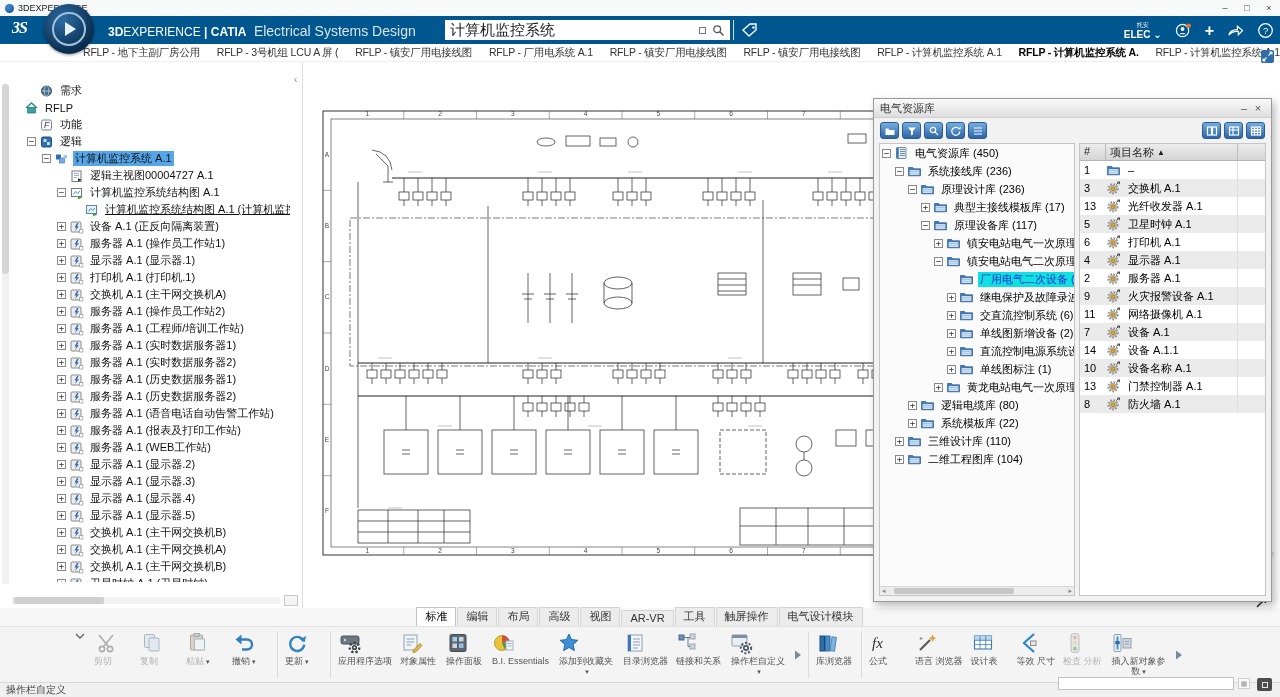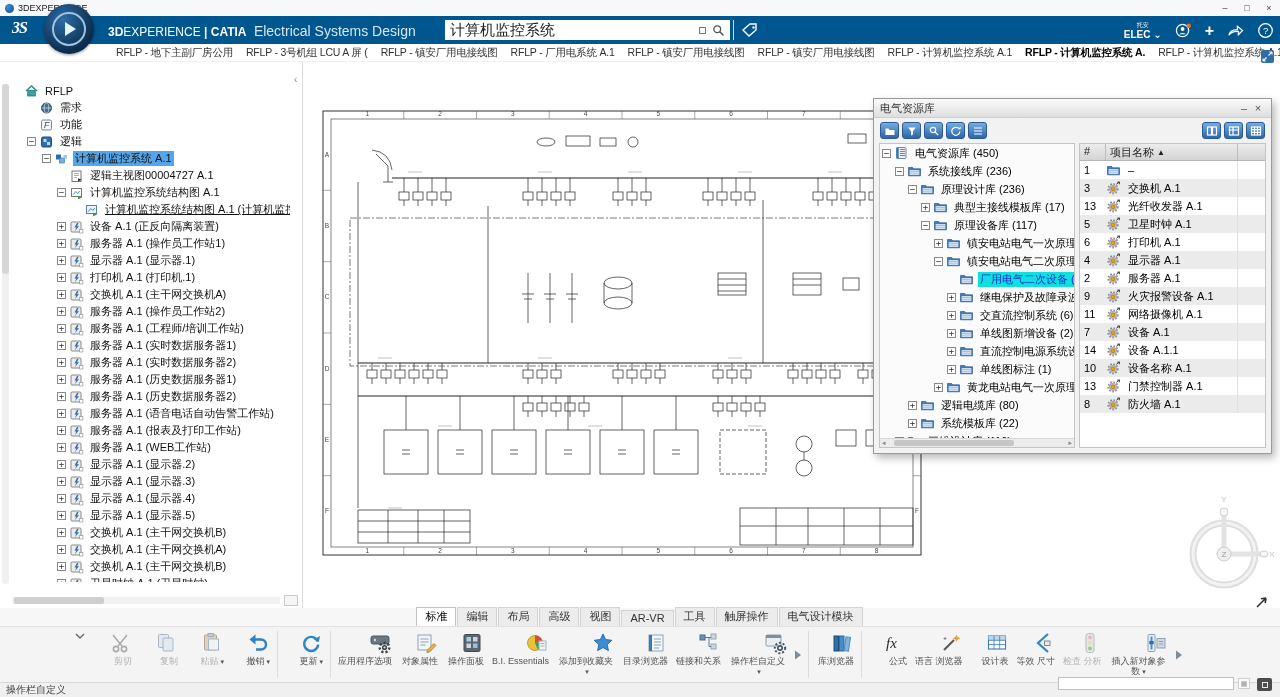--- a/index.html
+++ b/index.html
@@ -35,22 +35,22 @@
   .tag-btn { position:absolute; left:741px; top:6px; width:18px; height:16px; }
   .user-cluster { position:absolute; right:6px; top:1px; display:flex; align-items:center; gap:13px; height:26px; }
   .user-id { text-align:center; line-height:8px; }
   .user-id .org { font-size:6px; display:block; }
   .user-id .nm { font-size:10px; font-weight:bold; }
   .hicon { width:17px; height:17px; position:relative; }
   .plus-glyph { font-size:16px; font-weight:bold; line-height:17px; }
 
   
   .tabrow { position:absolute; top:44px; left:0; right:0; height:18px; background:#fff; display:flex;
-    align-items:center; padding-left:116px; gap:13px; font-size:10.5px; color:#333; white-space:nowrap;
-    overflow:hidden; border-bottom:1px solid #f0f0f0; letter-spacing:-0.2px; }
+    align-items:center; padding-left:83px; gap:13px; font-size:10.5px; color:#333; white-space:nowrap;
+    overflow:hidden; border-bottom:1px solid #f0f0f0; letter-spacing:-0.2px;justify-content:space-between; }
   .dtab.active { font-weight:bold; color:#000; }
   .expand-btn { position:absolute; right:6px; top:50px; width:13px; height:13px; z-index:7; }
 
   
   .main { position:absolute; top:62px; left:0; right:0; height:546px; background:#fff; }
   .edge-scroll { position:absolute; left:2px; top:22px; width:7px; height:500px; background:#f1f1f1; border-radius:3px; }
   .edge-thumb { position:absolute; left:0; top:0; width:7px; height:190px; background:#d6d6d6; border-radius:3px; }
 
   .tree { position:absolute; left:12px; top:20px; width:278px; height:500px; font-size:11px; color:#111; overflow:hidden; }
   .trow { height:17px; display:flex; align-items:center; white-space:nowrap; }
@@ -63,21 +63,21 @@
   .tlabel.lnk { text-decoration:underline; }
   .tree-hscroll { position:absolute; left:12px; bottom:4px; width:268px; height:7px; background:#f1f1f1; }
   .tree-hthumb { position:absolute; left:2px; top:0; width:90px; height:7px; background:#cfcfcf; border-radius:2px; }
   .split-grip { position:absolute; left:284px; bottom:2px; width:14px; height:11px; border:1px solid #c9c9c9; background:#f4f4f4; }
   .vsplit { position:absolute; left:302px; top:0; bottom:0; width:1px; background:#dcdcdc; }
   .vsplit-handle { position:absolute; left:294px; top:12px; font-size:10px; color:#888; }
 
   .schematic { position:absolute; left:288px; top:16px; }
 
   
-  .panel { position:absolute; left:873px; top:36px; width:399px; height:356px; background:#f2f2f2;
+  .panel { position:absolute; left:873px; top:36px; width:399px; height:504px; background:#f2f2f2;
     border:1px solid #9a9a9a; box-shadow:3px 4px 8px rgba(0,0,0,.28); display:flex; flex-direction:column; z-index:10; }
   .panel-title { height:19px; background:linear-gradient(#fafafa,#dedede); border-bottom:1px solid #cfcfcf;
     display:flex; align-items:center; font-size:11px; color:#333; padding:0 6px; }
   .panel-title .t { flex:1; }
   .panel-title .pc { color:#555; font-size:11px; width:14px; text-align:center; }
   .panel-toolbar { height:25px; display:flex; align-items:center; padding:2px 6px; gap:3px; }
   .pbtn { width:19px; height:17px; border-radius:3px; border:1px solid #2a5b97;
     background:linear-gradient(#74aede,#2c64a8); display:flex; align-items:center; justify-content:center; }
   .pright { margin-left:auto; display:flex; gap:3px; }
   .panel-body { flex:1; display:flex; min-height:0; padding:0 5px 5px; gap:4px; }
@@ -103,21 +103,21 @@
   
   .ribbon-tabs { position:absolute; top:608px; left:0; right:0; height:18px; background:#f7f7f7;
     display:flex; align-items:flex-end; justify-content:center; font-size:11px; }
   .rtab { padding:1px 8px 2px; background:#ececec; border:1px solid #d4d4d4; border-bottom:none; color:#333; margin-right:1px; }
   .rtab.active { background:#fff; color:#000; border-color:#c4c4c4; }
   .ribbon { position:absolute; top:626px; left:0; right:0; height:56px; background:#f4f4f4; border-top:1px solid #e2e2e2;
     display:flex; align-items:stretch; padding-left:70px; }
   .rib-chevron { width:20px; display:flex; align-items:flex-start; justify-content:center; padding-top:4px; }
   .rgroup { display:flex; }
   .rsep { width:1px; background:#dcdcdc; margin:4px 3px; }
-  .ritem { padding:3px 4px 1px; min-width:46px; display:flex; flex-direction:column; align-items:flex-end; }
+  .ritem { padding:3px 4px 1px; min-width:46px; display:flex; flex-direction:column; align-items:flex-start; }
   .ritem .ic { height:26px; display:flex; align-items:center; justify-content:center; }
   .ritem .lb { font-size:9px; color:#555; text-align:center; line-height:10px; max-width:58px; }
   .ritem.disabled .lb { color:#b3b3b3; }
   .ritem .lb .caret { font-size:7px; color:#555; margin-left:2px; }
   .roverflow { width:14px; display:flex; align-items:center; justify-content:center; }
 
   
   .statusbar { position:absolute; bottom:0; left:0; right:0; height:15px; background:#f0f0f0;
     border-top:1px solid #d8d8d8; font-size:10px; color:#444; display:flex; align-items:center; padding:0 6px; }
   .cmd-input { position:absolute; right:46px; bottom:7px; width:176px; height:13px; border:1px solid #c0c0c0;
@@ -204,40 +204,40 @@
   <path d="M7.5 5.5 L11 2 M11 2 h-2.6 M11 2 v2.6 M5.5 7.5 L2 11 M2 11 h2.6 M2 11 v-2.6" stroke="#fff" stroke-width="1.1" fill="none"></path>
 </svg>
 
 <div class="main">
 
   <div class="edge-scroll">
       <div class="edge-thumb"></div>
     </div>
 
   <div class="tree" id="main-tree">
-      <div class="trow" style="padding-left: 0px;">
-        <span class="texp-spacer"></span>
-        <span class="ticon">
-          <svg width="15" height="14" viewBox="0 0 14 14">
-            <path d="M1.5 7 L7 2 l5.5 5" fill="none" stroke="#2a8a8f" stroke-width="1.4"></path>
-            <rect x="3.2" y="6.5" width="7.6" height="5.5" fill="#39a0a6" stroke="#22777c" stroke-width=".8"></rect>
-          </svg>
-        </span>
-        <span class="tlabel">RFLP</span>
-      </div>
       <div class="trow" style="padding-left: 15px;">
         <span class="texp-spacer"></span>
         <span class="ticon">
           <svg width="15" height="14" viewBox="0 0 14 14">
             <circle cx="7" cy="7" r="5" fill="#4a6d8c" stroke="#2e4a66"></circle>
             <ellipse cx="7" cy="7" rx="2.3" ry="5" fill="none" stroke="#cfe0ee" stroke-width=".7"></ellipse>
             <line x1="2" y1="7" x2="12" y2="7" stroke="#cfe0ee" stroke-width=".7"></line>
           </svg>
         </span>
         <span class="tlabel">需求</span>
+      </div>
+      <div class="trow" style="padding-left: 0px;">
+        <span class="texp-spacer"></span>
+        <span class="ticon">
+          <svg width="15" height="14" viewBox="0 0 14 14">
+            <path d="M1.5 7 L7 2 l5.5 5" fill="none" stroke="#2a8a8f" stroke-width="1.4"></path>
+            <rect x="3.2" y="6.5" width="7.6" height="5.5" fill="#39a0a6" stroke="#22777c" stroke-width=".8"></rect>
+          </svg>
+        </span>
+        <span class="tlabel">RFLP</span>
       </div>
       <div class="trow" style="padding-left: 15px;">
         <span class="texp-spacer"></span>
         <span class="ticon">
           <svg width="15" height="14" viewBox="0 0 14 14">
             <rect x="2" y="2" width="10" height="10" rx="1.5" fill="#f4f6f8" stroke="#7a8a98"></rect>
             <text x="7" y="10.2" font-size="8.5" text-anchor="middle" fill="#444" font-style="italic">F</text>
           </svg>
         </span>
         <span class="tlabel">功能</span>

